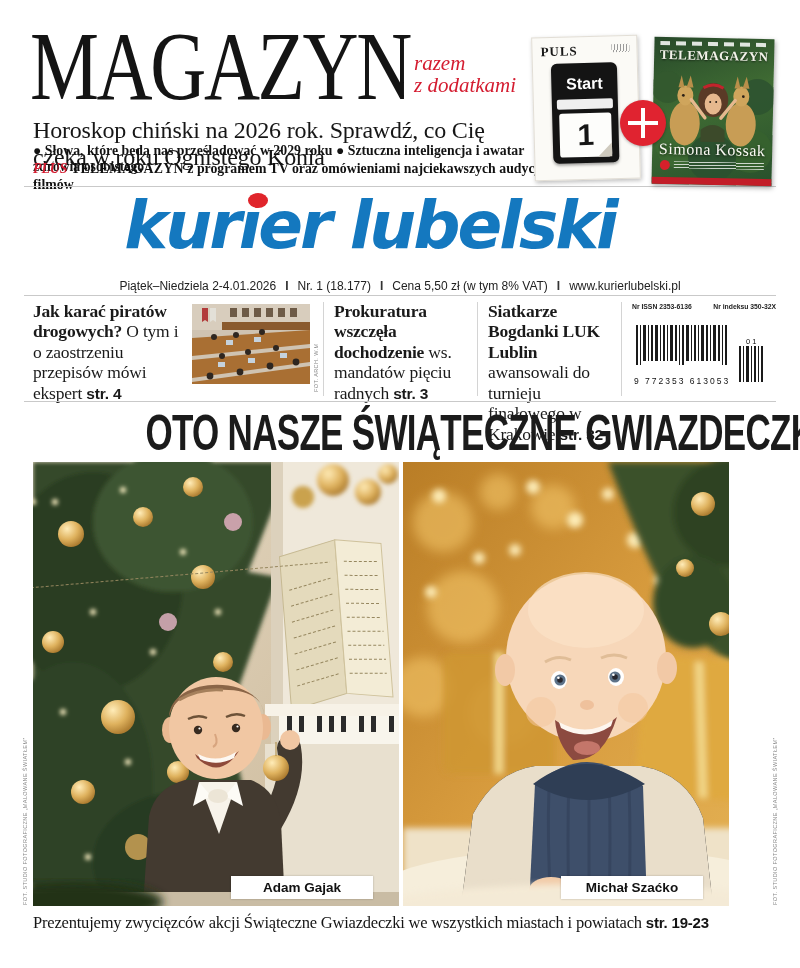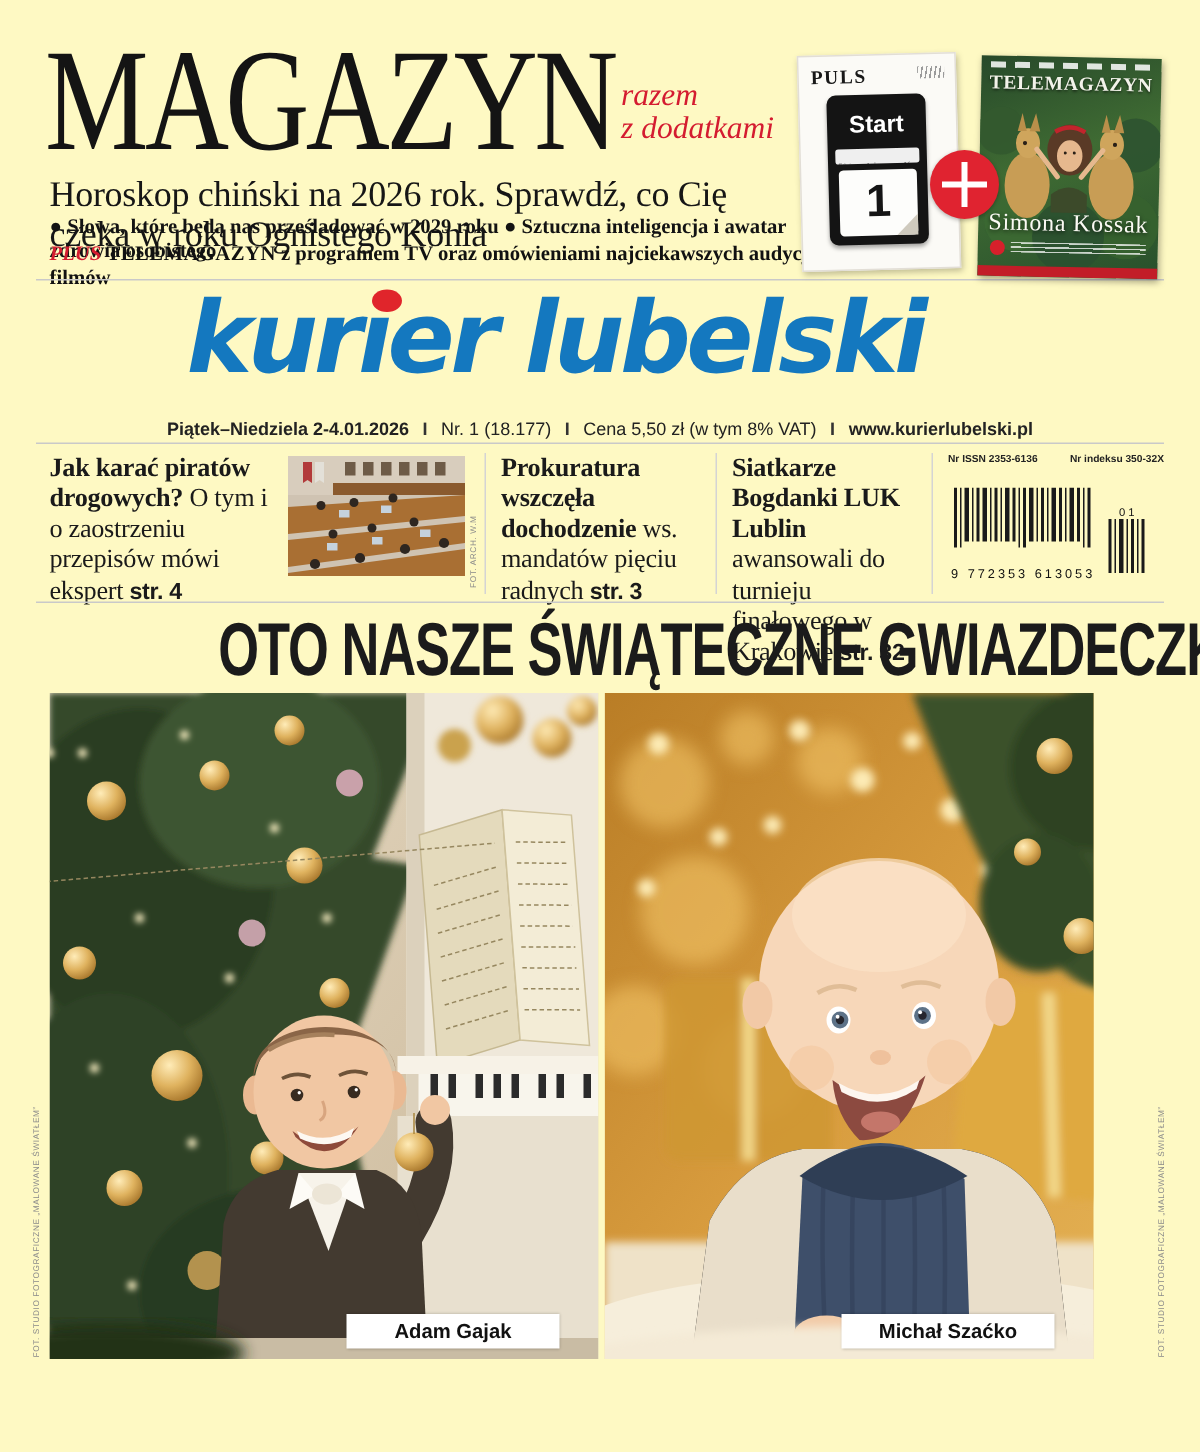--- a/index.html
+++ b/index.html
@@ -1,16 +1,16 @@
 <!DOCTYPE html>
 <html><head>
 <meta charset="utf-8">
 <style>
   html,body{margin:0;padding:0;background:#e9e9e9;}
-  .page{position:relative;width:800px;height:968px;background:#fef9c3;margin:0 auto;
+  .page{position:relative;width:800px;height:968px;background:#ffffff;margin:0 auto;
         font-family:"Liberation Serif",serif;color:#111;overflow:hidden;}
   .abs{position:absolute;}
 
   
   .mag-title{left:30px;top:18px;font-family:"Liberation Serif",serif;font-size:97px;
              font-weight:400;letter-spacing:-3px;line-height:1;color:#141414;
              transform:scaleX(.80);transform-origin:left top;white-space:nowrap;}
   .mag-tagline{left:414px;top:52px;color:#d41c30;font-style:italic;font-size:21px;
                line-height:1.05;font-family:"Liberation Serif",serif;}
   .mag-lead{left:33px;top:117px;width:500px;font-size:24px;letter-spacing:-.2px;color:#161616;}
@@ -71,21 +71,21 @@
 
   
   .logo-wrap{left:0;top:186px;width:740px;text-align:center;}
   .logo{display:inline-block;font-family:"DejaVu Sans",sans-serif;font-weight:bold;
         font-style:italic;font-size:66px;letter-spacing:-3px;color:#1478bf;line-height:1.2;}
   .logo .idot{position:relative;}
   .red-dot{position:absolute;left:9px;top:6px;width:20px;height:15px;border-radius:50%;
            background:#e0252b;}
   .dateline{left:0;top:279px;width:800px;text-align:center;
             font-family:"Liberation Sans",sans-serif;font-size:12px;color:#222;}
-  .dateline b{font-weight:bold;}
+  .dateline b{font-weight:normal;}
   .dateline .sep{margin:0 9px;color:#333;font-weight:bold;}
 
   
   .teaser{top:301px;font-size:17.5px;line-height:1.17;letter-spacing:-.2px;color:#1a1a1a;}
   .teaser b{font-weight:bold;}
   .teaser .pg{font-family:"Liberation Sans",sans-serif;font-weight:bold;font-size:15.5px;}
   .vdiv{top:302px;height:94px;width:1px;background:#d4d4d4;}
   .teaser-photo{left:192px;top:304px;width:118px;height:80px;overflow:hidden;}
   .vcredit{font-family:"Liberation Sans",sans-serif;font-size:5.5px;color:#8a8a8a;
            letter-spacing:.4px;transform:rotate(-90deg);transform-origin:left top;white-space:nowrap;}
@@ -562,14 +562,18 @@
       <ellipse cx="148" cy="428" rx="22" ry="13" fill="#f2cba8"></ellipse>
       <ellipse cx="220" cy="428" rx="22" ry="13" fill="#f2cba8"></ellipse>
       <ellipse cx="183" cy="450" rx="220" ry="28" fill="#f4ead6" filter="url(#rb3)"></ellipse>
     </svg>
     <div class="caption">Michał Szaćko</div>
   </div>
 
   <div class="abs vcredit" style="left:22px;top:905px;">FOT. STUDIO FOTOGRAFICZNE „MALOWANE ŚWIATŁEM”</div>
   <div class="abs vcredit" style="left:772px;top:905px;">FOT. STUDIO FOTOGRAFICZNE „MALOWANE ŚWIATŁEM”</div>
 
+  <div class="abs footer">
+    <span>Prezentujemy zwycięzców akcji Świąteczne Gwiazdeczki we wszystkich miastach i powiatach</span>
+    <span class="pg">str. 19-23</span>
+  </div>
 
 </div>
 
 </body></html>

